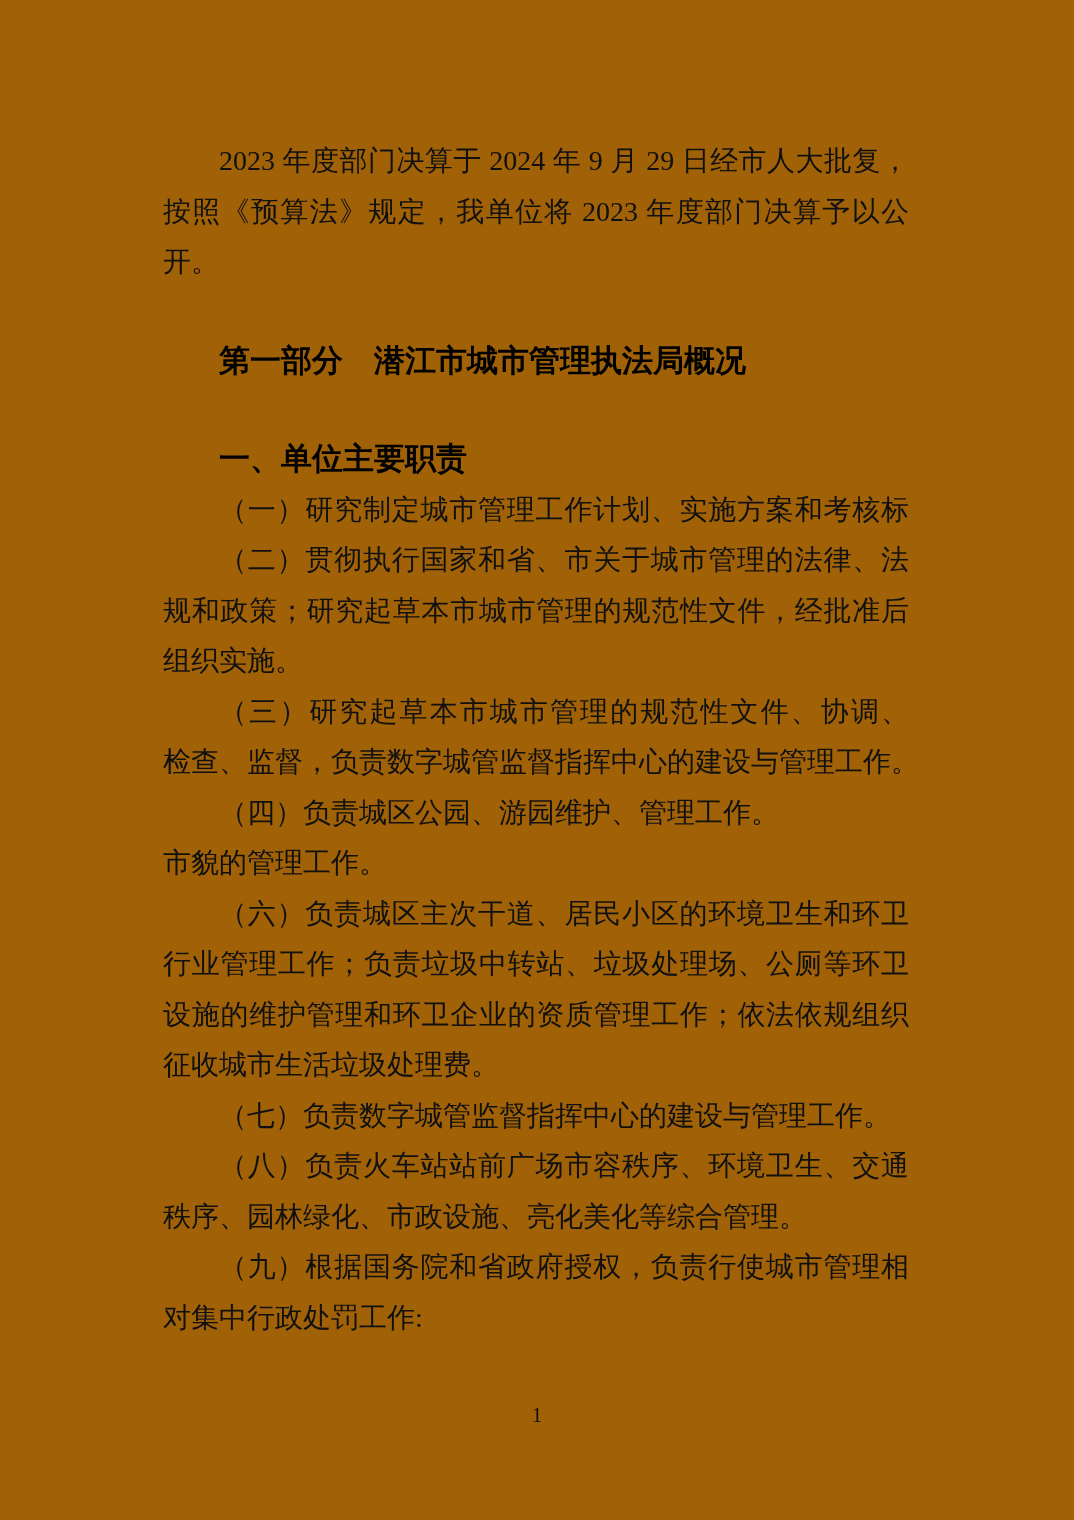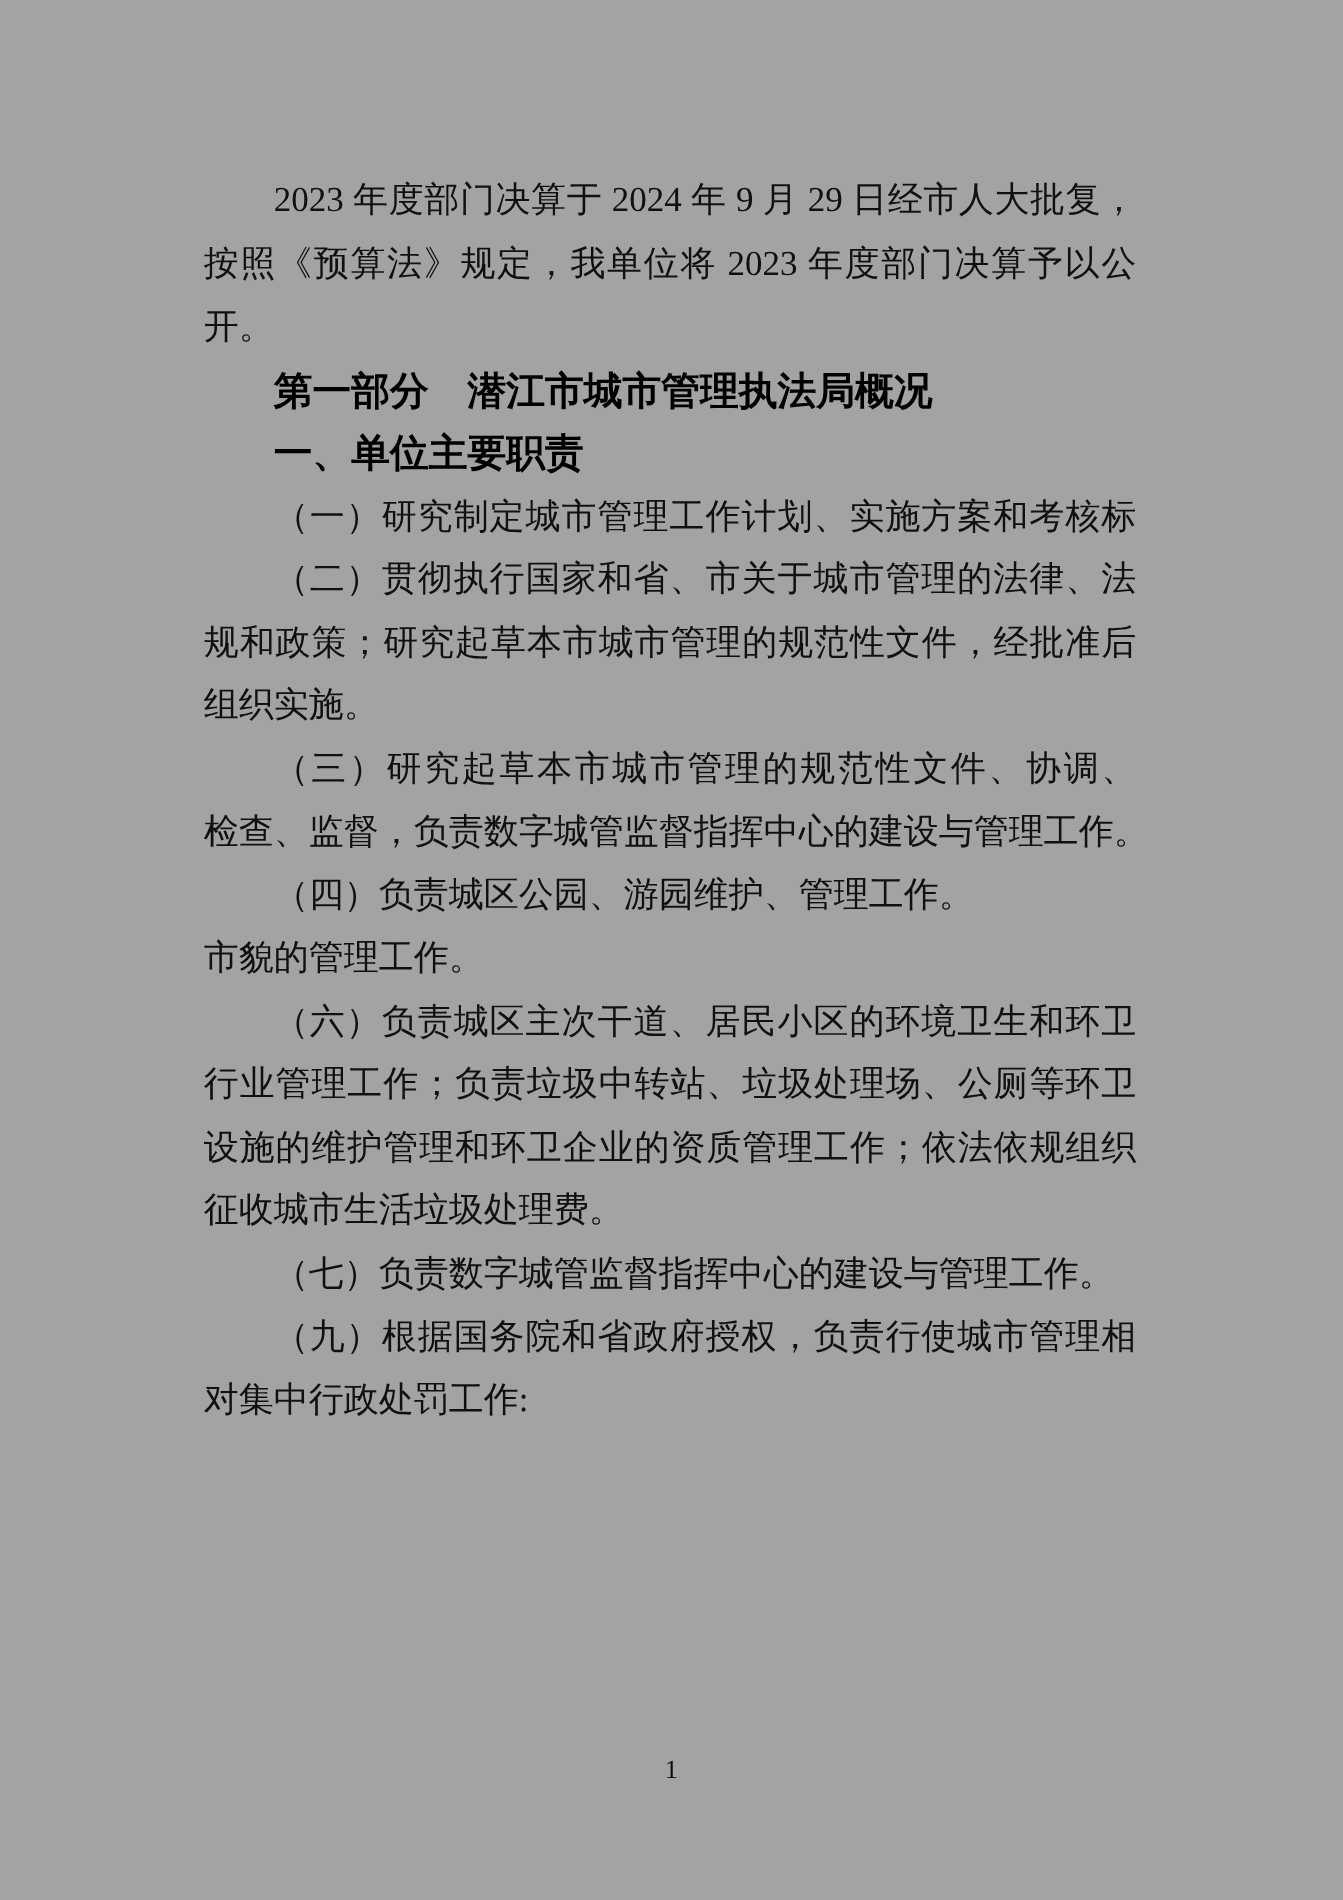--- a/index.html
+++ b/index.html
@@ -4,21 +4,21 @@
 <style>
   html, body {
     margin: 0;
     padding: 0;
     background: #ffffff;
   }
   .page {
     position: relative;
     width: 1074px;
     height: 1520px;
-    background: #a3a3a3;
+    background: #a16207;
     overflow: hidden;
     font-family: "Liberation Serif", serif;
     color: #101010;
   }
   .content {
     position: absolute;
     left: 163px;
     top: 136px;
     width: 746px;
   }
@@ -37,20 +37,21 @@
   .line.first { padding-left: 56px; }
   .line.last { text-align-last: left; }
   .heading1 .line,
   .heading2 .line {
     font-family: "Liberation Sans", sans-serif;
     font-weight: 700;
     font-size: 31px;
     color: #000000;
     text-align: left;
     text-align-last: left;
+    margin-top: 48px;
   }
   .footer {
     position: absolute;
     left: 0;
     top: 1403px;
     width: 1074px;
     text-align: center;
   }
   .page-num {
     font-family: "Liberation Serif", serif;
@@ -95,20 +96,24 @@
       <div class="block paragraph">
         <div class="line first">（六）负责城区主次干道、居民小区的环境卫生和环卫</div>
         <div class="line">行业管理工作；负责垃圾中转站、垃圾处理场、公厕等环卫</div>
         <div class="line">设施的维护管理和环卫企业的资质管理工作；依法依规组织</div>
         <div class="line last">征收城市生活垃圾处理费。</div>
       </div>
       <div class="block paragraph">
         <div class="line first last">（七）负责数字城管监督指挥中心的建设与管理工作。</div>
       </div>
       <div class="block paragraph">
+        <div class="line first">（八）负责火车站站前广场市容秩序、环境卫生、交通</div>
+        <div class="line last">秩序、园林绿化、市政设施、亮化美化等综合管理。</div>
+      </div>
+      <div class="block paragraph">
         <div class="line first">（九）根据国务院和省政府授权，负责行使城市管理相</div>
         <div class="line last">对集中行政处罚工作:</div>
       </div>
     </div>
   <div class="footer">
     <span class="page-num">1</span>
   </div>
 </div>
 
 </body></html>

